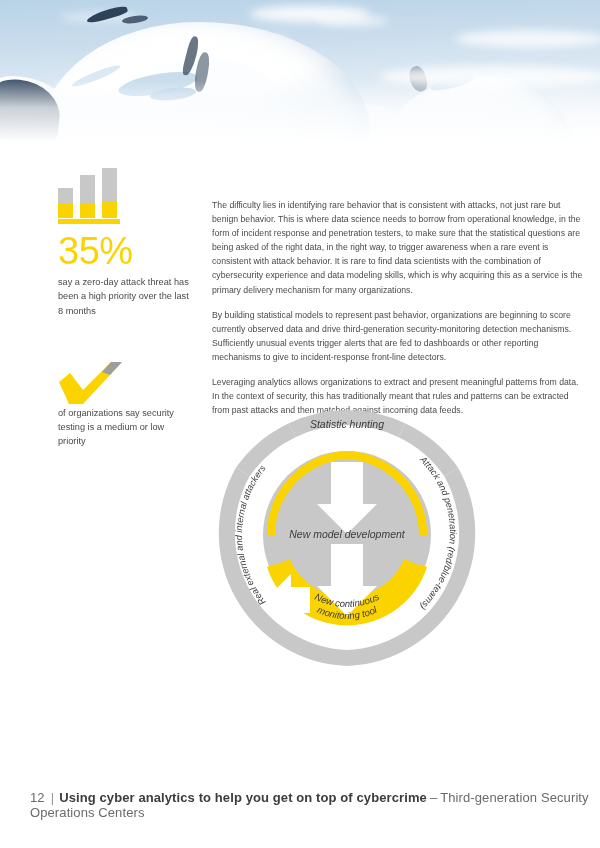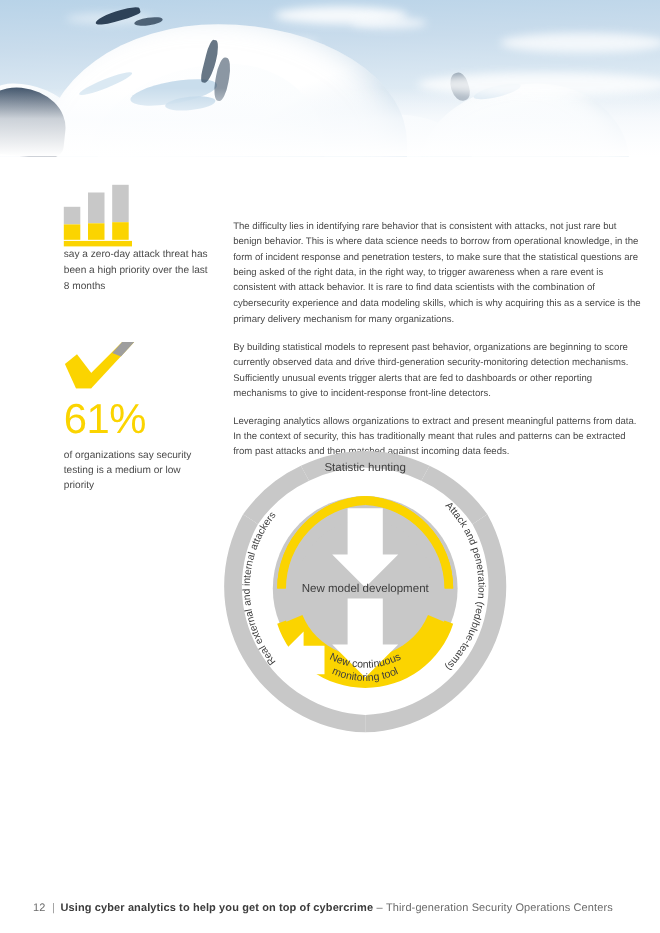--- a/index.html
+++ b/index.html
@@ -199,33 +199,34 @@
     font-size: 16.5px;
     font-weight: 400;
     color: #3c3c3c;
     margin: 20px 0 9px 0;
     letter-spacing: .1px;
   }
 
   
   .diagram-wrap {
     position: absolute;
-    left: 203px;
+    left: 218px;
     top: 404px;
     width: 258px;
     height: 262px;
+    font-style: italic;
   }
   .diagram-wrap svg { display: block; }
 
   
   .footer {
     position: absolute;
     left: 30px;
-    bottom: 17px;
-    font-size: 10px;
+    bottom: 28px;
+    font-size: 13px;
     color: #6a6a6a;
     letter-spacing: .1px;
   }
   .footer .pageno { color: #6a6a6a; }
   .footer .sep { margin: 0 5px 0 6px; color:#9a9a9a;}
   .footer .doc-title { font-weight: bold; color:#3c3c3c; }
   .footer .dash { margin: 0 3px; }
   .footer .subtitle { color:#6a6a6a; }
 </style>
 </head>
@@ -268,32 +269,32 @@
       <div class="bar b2" style="height:43px;">
         <div class="gray" style="height:28px;"></div>
         <div class="yel" style="height:15px;"></div>
       </div>
       <div class="bar b3" style="height:50px;">
         <div class="gray" style="height:34px;"></div>
         <div class="yel" style="height:16px;"></div>
       </div>
       <div class="baseline"></div>
     </div>
+    <div class="pct">35%</div>
     <div class="stat-caption">say a zero-day attack threat has been a high priority over the last 8 months</div>
   </div>
 
   <div class="stat-block" style="margin-top:42px;">
     <div class="check-icon">
       <svg width="74" height="46" viewBox="0 0 74 46" aria-hidden="true">
         <polygon points="1,22 12,13 25,30 25,44 11,44" fill="#fbd400"></polygon>
         <polygon points="11,44 25,44 64,2 53,2" fill="#fbd400"></polygon>
         <polygon points="53,2 64,2 52,15 44,12" fill="#9e9e9e"></polygon>
       </svg>
     </div>
-    <div class="pct">61%</div>
     <div class="stat-caption">of organizations say security testing is a medium or low priority</div>
   </div>
 
 </div>
 
 <div class="main-col">
   <p class="body-p">The difficulty lies in identifying rare behavior that is consistent with attacks, not just rare but benign behavior. This is where data science needs to borrow from operational knowledge, in the form of incident response and penetration testers, to make sure that the statistical questions are being asked of the right data, in the right way, to trigger awareness when a rare event is consistent with attack behavior. It is rare to find data scientists with the combination of cybersecurity experience and data modeling skills, which is why acquiring this as a service is the primary delivery mechanism for many organizations.</p>
   <p class="body-p">By building statistical models to represent past behavior, organizations are beginning to score currently observed data and drive third-generation security-monitoring detection mechanisms. Sufficiently unusual events trigger alerts that are fed to dashboards or other reporting mechanisms to give to incident-response front-line detectors.</p>
   <p class="body-p">Leveraging analytics allows organizations to extract and present meaningful patterns from data. In the context of security, this has traditionally meant that rules and patterns can be extracted from past attacks and then matched against incoming data feeds.</p>
 </div>

